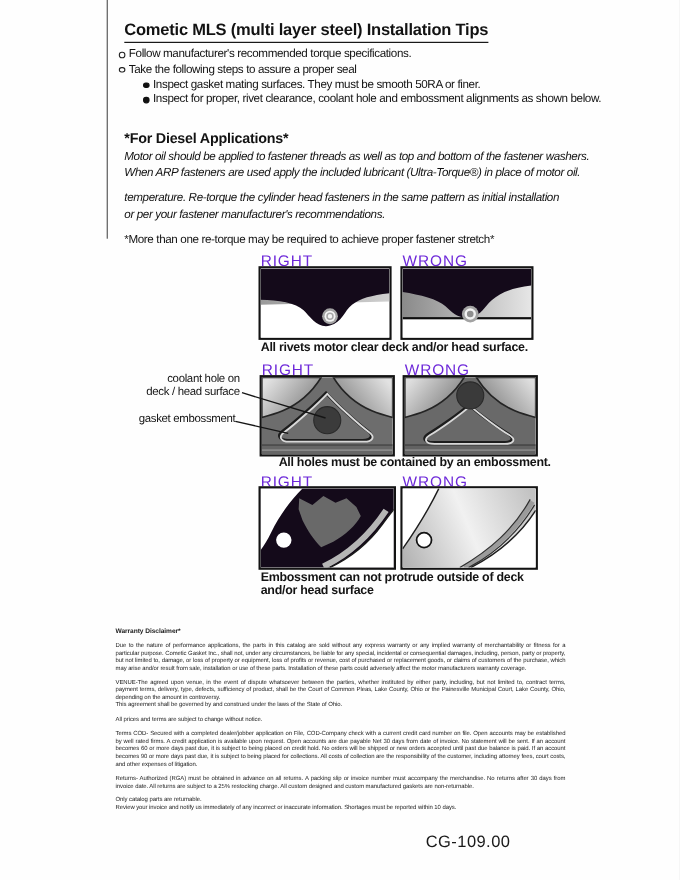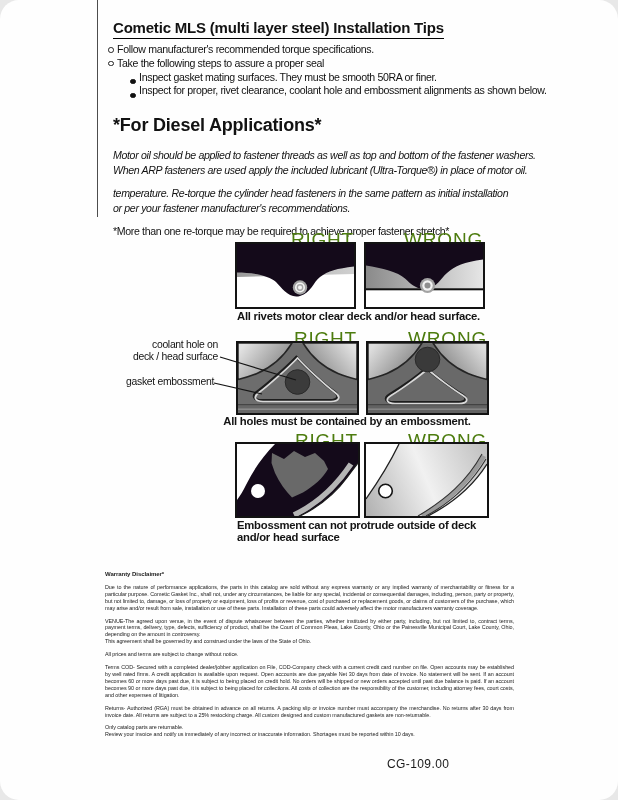--- a/index.html
+++ b/index.html
@@ -1,52 +1,51 @@
 <!DOCTYPE html>
 <html><head>
 <meta charset="utf-8">
 <style>
   html,body{margin:0;padding:0;background:#e8e8e8;}
   #page{
     position:relative;width:618px;height:800px;background:#fefefe;
     font-family:"Liberation Sans",sans-serif;color:#121212;overflow:hidden;
     margin:0 auto;
-    border-radius:19px;
   }
   .abs{position:absolute;}
   
   .title{
     left:113px;top:19px;font-size:15px;font-weight:bold;letter-spacing:-0.2px;
     border-bottom:1.6px solid #000;padding-bottom:2px;display:inline-block;
   }
   
   .tips{left:108px;top:43px;font-size:10.6px;letter-spacing:-0.35px;line-height:13.8px;}
   .tip-row{display:flex;align-items:center;}
   .tip-row .dot{
     width:3.6px;height:3.6px;border:1px solid #222;border-radius:50%;
     margin-right:3.5px;flex:0 0 auto;background:#fff;
   }
-  .tip-sub{margin-left:22px;align-items:flex-end;}
+  .tip-sub{margin-left:22px;}
   .tip-sub .dot{background:#111;border-color:#111;}
   
   .diesel{left:113px;top:118px;font-size:10.6px;letter-spacing:-0.35px;line-height:15px;}
-  .diesel .hd{font-size:18px;font-weight:bold;letter-spacing:-0.2px;margin-bottom:15px;}
+  .diesel .hd{font-size:13px;font-weight:bold;letter-spacing:-0.2px;margin-bottom:2px;}
   .diesel .para{margin-bottom:8px;font-style:italic;}
   
-  .dg-hd{font-size:19px;letter-spacing:0.8px;text-align:right;color:#4d7c0f;}
+  .dg-hd{font-size:14px;letter-spacing:0.8px;text-align:left;color:#6d28d9;}
   .dg-cap{font-size:11.3px;font-weight:600;letter-spacing:-0.25px;color:#141414;line-height:12.3px;}
   .panel{border:2px solid #131313;background:#fff;line-height:0;}
   .panel svg{display:block;}
   .callout{font-size:10.4px;letter-spacing:-0.3px;text-align:right;line-height:11.5px;color:#141414;}
   
   .disc{left:105px;top:571px;width:409px;font-size:5.4px;line-height:6.9px;letter-spacing:-0.05px;color:#222;text-align:justify;}
   .disc .dh{font-weight:bold;font-size:6px;margin:0 0 6px 0;text-align:left;}
   .disc p{margin:0;}
   .disc p.gap{margin-top:6px;}
-  .code{left:387px;top:757px;font-size:12px;letter-spacing:0.4px;color:#1a1a1a;}
+  .code{left:387px;top:757px;font-size:15px;letter-spacing:0.4px;color:#1a1a1a;}
   .edge-line{left:97px;top:0;width:1.4px;height:217px;background:#2e2e2e;opacity:.85;}
   .leader{pointer-events:none;z-index:5;}
 </style>
 </head>
 <body>
 
 <div id="page">
 
   <div class="abs edge-line"></div>
 
@@ -183,21 +182,21 @@
       <rect y="61" width="119" height="1.2" fill="#424242"></rect>
       <rect y="65.5" width="119" height="1.4" fill="#8a8a8a"></rect>
       <path d="M0,0 L54,0 C46,13 34,24 19,30.5 C13,33 6,35 0,36.5 Z" fill="url(#g2bL)" stroke="#242424" stroke-width="1.5" stroke-linejoin="round"></path>
       <path d="M119,0 L65,0 C73,13 85,24 100,30.5 C106,33 113,35 119,36.5 Z" fill="url(#g2bR)" stroke="#242424" stroke-width="1.5" stroke-linejoin="round"></path>
       <path d="M58.5,25 C50,32.8 30.8,45.8 21.8,51.3 C15.3,55.3 17.8,59.3 25.8,59.3 L89.8,59.3 C97.8,59.3 100.3,55.3 93.8,51.3 C84.8,45.8 66.3,32.8 58.3,25" stroke="#1d1d1d" stroke-width="2.6" fill="none" stroke-linecap="round"></path>
       <path d="M59.5,26 C51,33.8 32,47 23,52.5 C16.5,56.5 19,60.5 27,60.5 L91,60.5 C99,60.5 101.5,56.5 95,52.5 C86,47 68,33.8 59.5,26" stroke="#d8d8d8" stroke-width="1.7" fill="none" stroke-linecap="round"></path>
       <circle cx="59.5" cy="16.5" r="12.3" fill="#3a3a3a" stroke="#2a2a2a" stroke-width="1"></circle>
     </svg>
   </div>
 
-  <div class="abs dg-cap" style="left:222px;top:415px;width:250px;text-align:center;">All holes must be contained by an embossment.</div>
+  <div class="abs dg-cap" style="left:252px;top:415px;width:250px;text-align:center;">All holes must be contained by an embossment.</div>
 
   <div class="abs dg-hd" style="left:237px;top:430px;width:121px;">RIGHT</div>
   <div class="abs dg-hd" style="left:366px;top:430px;width:121px;">WRONG</div>
 
   <div class="abs panel" style="left:235px;top:442px;">
     <svg width="121" height="72" viewBox="0 0 121 72">
       <rect width="121" height="72" fill="#140a1a"></rect>
       <path d="M35,9 L47,15 L57,7 L68,13 L78,9 L87,17 L91,25 C86,34 77,42 66,48.5 L55,53.5 C48.5,47 42.5,38.5 38,29 L34.5,19 Z" fill="#696969"></path>
       <path d="M57,71 C80,60 98,44 114,20" stroke="#b5b5b5" stroke-width="5.5" fill="none"></path>
       <path d="M0,0 L38,0 C27,11 17.5,24 9.5,40 C6,47 3,52 0,56 Z" fill="#ffffff"></path>

